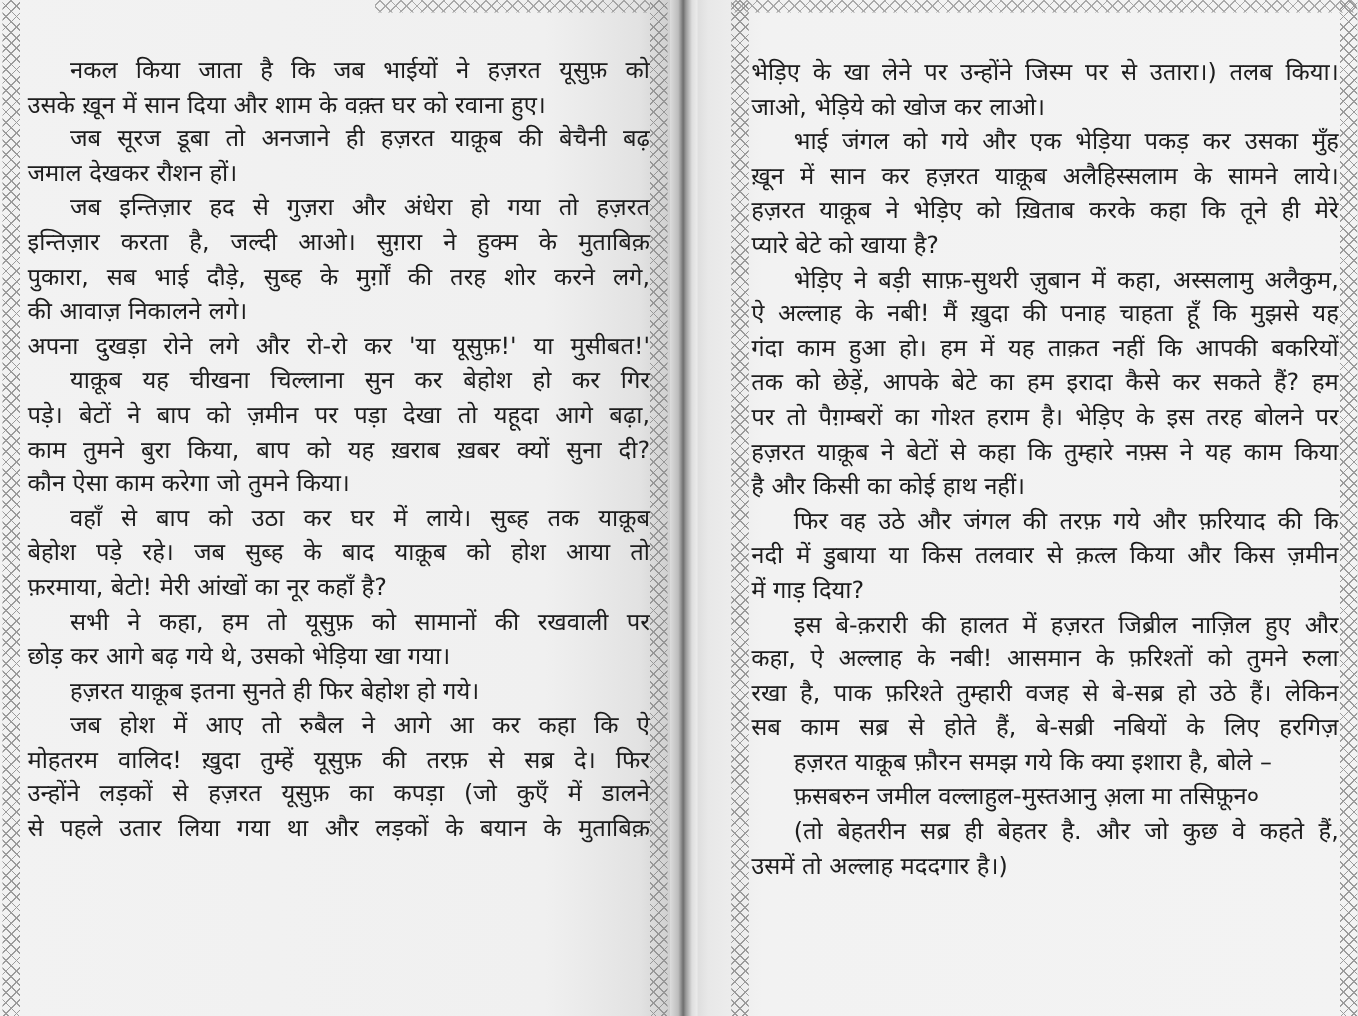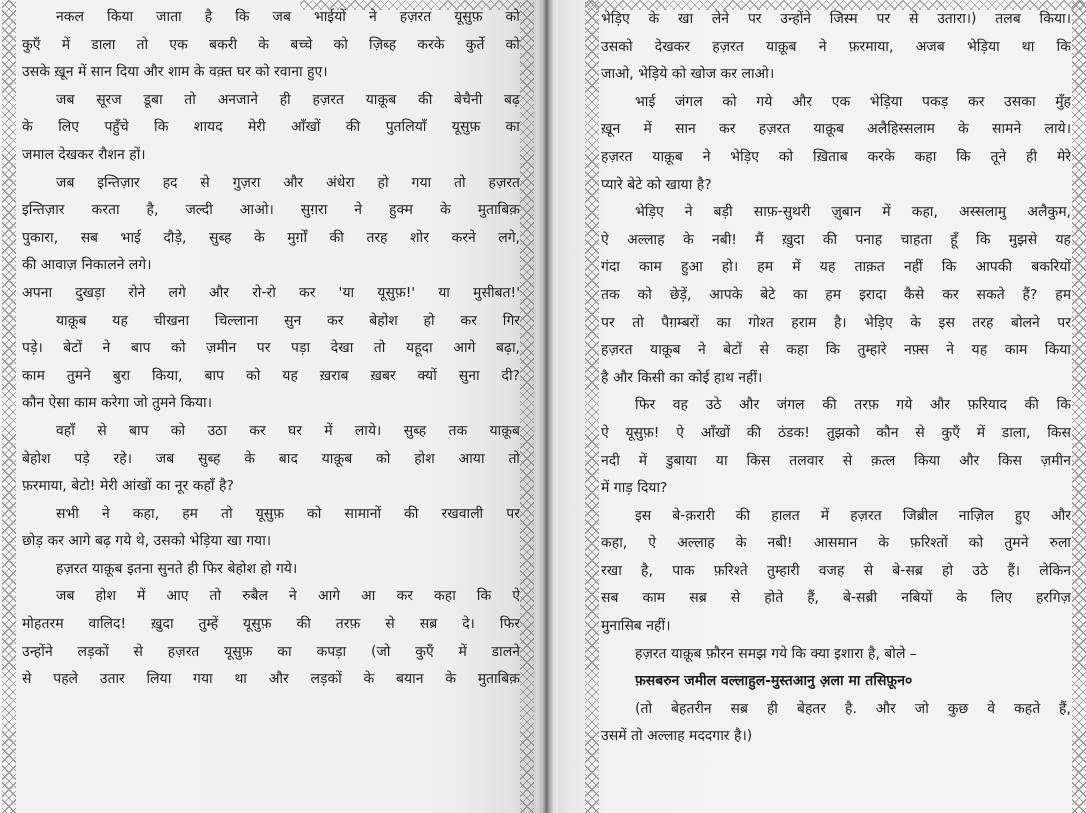--- a/index.html
+++ b/index.html
@@ -62,22 +62,23 @@
       height: 10px;
       background-image:
         repeating-linear-gradient(45deg, transparent 0 3px, #8c8c8c 3px 4px, transparent 4px 6px),
         repeating-linear-gradient(-45deg, transparent 0 3px, #8c8c8c 3px 4px, transparent 4px 6px);
       opacity: 0.7;
     }
     .text-block {
       position: absolute;
       color: #1d1d1d;
       font-family: "DejaVu Sans", sans-serif;
-      font-size: 14px;
+      font-size: 19px;
       line-height: 27.6px;
+      margin-top: 40px;
     }
     .page-left .text-block {
       left: 22px;
       top: 3px;
       width: 498px;
     }
     .page-right .text-block {
       left: 56px;
       top: 5px;
       width: 470px;
@@ -90,38 +91,36 @@
       overflow: hidden;
       height: 27.6px;
     }
     .line.indent {
       padding-left: 34px;
     }
     .line.last {
       text-align-last: left;
     }
     .line.bold {
-      font-weight: bold;
+      font-weight: normal;
     }
   </style>
 </head>
 <body>
 
 <div class="spread">
 
   <div class="page page-left">
     <div class="border-v" style="left:2px;"></div>
     <div class="border-v" style="left:520px;"></div>
     <div class="border-h" style="left:300px; top:0; width:220px;"></div>
     <div class="text-block" id="left-text">
         <span class="line indent">नकल किया जाता है कि जब भाईयों ने हज़रत यूसुफ़ को</span>
-        <span class="line">कुएँ में डाला तो एक बकरी के बच्चे को ज़िब्ह करके कुर्ते को</span>
         <span class="line last">उसके ख़ून में सान दिया और शाम के वक़्त घर को रवाना हुए।</span>
         <span class="line indent">जब सूरज डूबा तो अनजाने ही हज़रत याक़ूब की बेचैनी बढ़</span>
-        <span class="line">के लिए पहुँचे कि शायद मेरी आँखों की पुतलियाँ यूसुफ़ का</span>
         <span class="line last">जमाल देखकर रौशन हों।</span>
         <span class="line indent">जब इन्तिज़ार हद से गुज़रा और अंधेरा हो गया तो हज़रत</span>
         <span class="line">इन्तिज़ार करता है, जल्दी आओ। सुग़रा ने हुक्म के मुताबिक़</span>
         <span class="line">पुकारा, सब भाई दौड़े, सुब्ह के मुर्ग़ों की तरह शोर करने लगे,</span>
         <span class="line last">की आवाज़ निकालने लगे।</span>
         <span class="line">अपना दुखड़ा रोने लगे और रो-रो कर 'या यूसुफ़!' या मुसीबत!'</span>
         <span class="line indent">याक़ूब यह चीखना चिल्लाना सुन कर बेहोश हो कर गिर</span>
         <span class="line">पड़े। बेटों ने बाप को ज़मीन पर पड़ा देखा तो यहूदा आगे बढ़ा,</span>
         <span class="line">काम तुमने बुरा किया, बाप को यह ख़राब ख़बर क्यों सुना दी?</span>
         <span class="line last">कौन ऐसा काम करेगा जो तुमने किया।</span>
@@ -137,42 +136,39 @@
         <span class="line">से पहले उतार लिया गया था और लड़कों के बयान के मुताबिक़</span>
       </div>
   </div>
 
   <div class="page page-right">
     <div class="border-v" style="left:40px;"></div>
     <div class="border-v" style="left:527px;"></div>
     <div class="border-h" style="left:40px; top:0; width:500px;"></div>
     <div class="text-block" id="right-text">
         <span class="line">भेड़िए के खा लेने पर उन्होंने जिस्म पर से उतारा।) तलब किया।</span>
-        <span class="line">उसको देखकर हज़रत याक़ूब ने फ़रमाया, अजब भेड़िया था कि</span>
         <span class="line last">जाओ, भेड़िये को खोज कर लाओ।</span>
         <span class="line indent">भाई जंगल को गये और एक भेड़िया पकड़ कर उसका मुँह</span>
         <span class="line">ख़ून में सान कर हज़रत याक़ूब अलैहिस्सलाम के सामने लाये।</span>
         <span class="line">हज़रत याक़ूब ने भेड़िए को ख़िताब करके कहा कि तूने ही मेरे</span>
         <span class="line last">प्यारे बेटे को खाया है?</span>
         <span class="line indent">भेड़िए ने बड़ी साफ़-सुथरी ज़ुबान में कहा, अस्सलामु अलैकुम,</span>
         <span class="line">ऐ अल्लाह के नबी! मैं ख़ुदा की पनाह चाहता हूँ कि मुझसे यह</span>
         <span class="line">गंदा काम हुआ हो। हम में यह ताक़त नहीं कि आपकी बकरियों</span>
         <span class="line">तक को छेड़ें, आपके बेटे का हम इरादा कैसे कर सकते हैं? हम</span>
         <span class="line">पर तो पैग़म्बरों का गोश्त हराम है। भेड़िए के इस तरह बोलने पर</span>
         <span class="line">हज़रत याक़ूब ने बेटों से कहा कि तुम्हारे नफ़्स ने यह काम किया</span>
         <span class="line last">है और किसी का कोई हाथ नहीं।</span>
         <span class="line indent">फिर वह उठे और जंगल की तरफ़ गये और फ़रियाद की कि</span>
-        <span class="line">ऐ यूसुफ़! ऐ आँखों की ठंडक! तुझको कौन से कुएँ में डाला, किस</span>
         <span class="line">नदी में डुबाया या किस तलवार से क़त्ल किया और किस ज़मीन</span>
         <span class="line last">में गाड़ दिया?</span>
         <span class="line indent">इस बे-क़रारी की हालत में हज़रत जिब्रील नाज़िल हुए और</span>
         <span class="line">कहा, ऐ अल्लाह के नबी! आसमान के फ़रिश्तों को तुमने रुला</span>
         <span class="line">रखा है, पाक फ़रिश्ते तुम्हारी वजह से बे-सब्र हो उठे हैं। लेकिन</span>
         <span class="line">सब काम सब्र से होते हैं, बे-सब्री नबियों के लिए हरगिज़</span>
-        <span class="line last">मुनासिब नहीं।</span>
         <span class="line indent last">हज़रत याक़ूब फ़ौरन समझ गये कि क्या इशारा है, बोले –</span>
         <span class="line indent last bold">फ़सबरुन जमील वल्लाहुल-मुस्तआनु अ़ला मा तसिफ़ून०</span>
         <span class="line indent">(तो बेहतरीन सब्र ही बेहतर है. और जो कुछ वे कहते हैं,</span>
         <span class="line last">उसमें तो अल्लाह मददगार है।)</span>
       </div>
   </div>
 
   <div class="spine"></div>
 </div>
 

